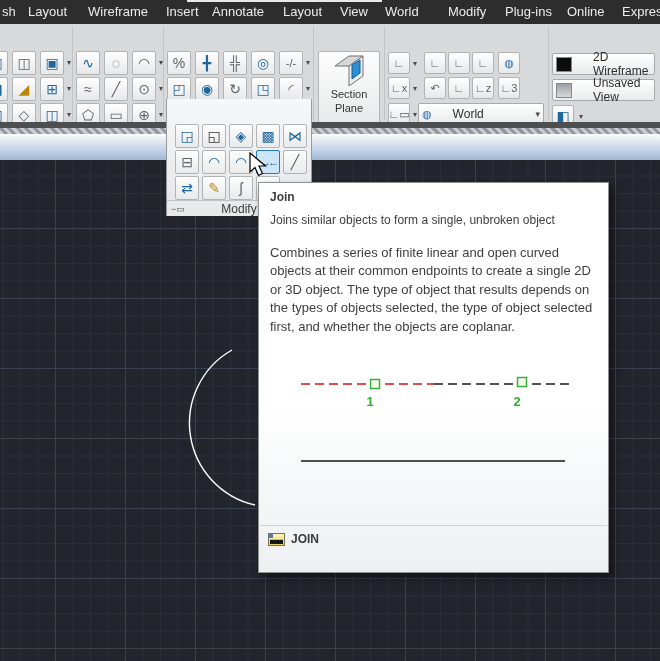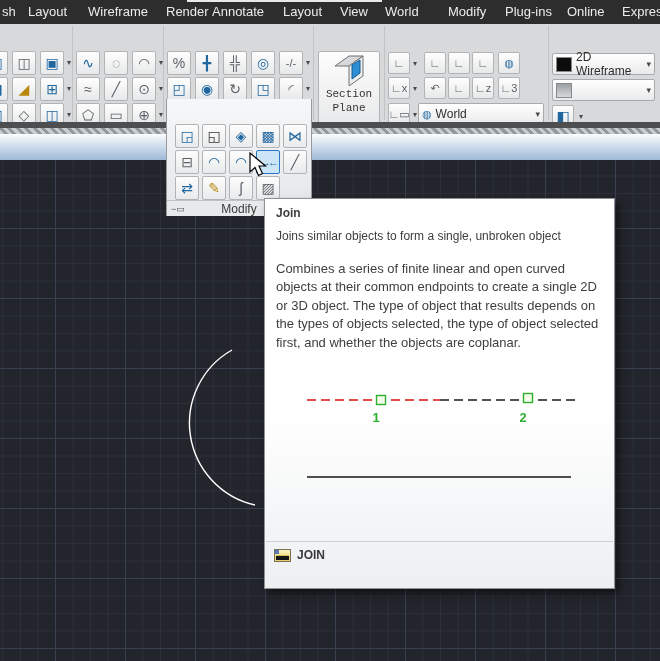--- a/index.html
+++ b/index.html
@@ -21,27 +21,27 @@
   .g{font-size:14px;color:#21679f;line-height:1;}
   .g.gray{color:#5d6167;} .g.gold{color:#b8860b;} .g.dark{color:#333;}
   .g.small{font-size:11px;} .g.tight{letter-spacing:-3px;font-weight:bold;font-size:11px;}
   .dd{position:absolute;font-size:8px;color:#4a4a4a;width:10px;text-align:center;}
   .plabel{position:absolute;top:103px;height:16px;font-size:12px;color:#3c3c3c;
           text-align:center;white-space:nowrap;}
   .plabel .arr{font-size:9px;color:#4a4a4a;}
   .launcher{position:absolute;top:105px;font-size:9px;color:#555;}
   .combo{position:absolute;height:22px;box-sizing:border-box;background:linear-gradient(#ffffff,#e9eaeb);
          border:1px solid #a9aaac;border-radius:2px;display:flex;align-items:center;
-         font-size:12px;color:#2d2d2d;padding:0 3px;gap:4px;}
+         font-size:12px;color:#2d2d2d;padding:0 3px;gap:21px;}
   .combo .carr{margin-left:auto;font-size:9px;color:#4a4a4a;}
   .swatch{width:14px;height:13px;border:1px solid #888;flex:0 0 auto;}
   .bigbtn{position:absolute;left:318px;top:27px;width:62px;height:74px;box-sizing:border-box;
           background:linear-gradient(#fdfdfd,#e8e9ea);border:1px solid #b2b3b5;border-radius:2px;
           display:flex;flex-direction:column;align-items:center;}
-  .bigbtn .cap{font-size:11px;color:#333;text-align:center;line-height:1.25;margin-top:2px;font-family:Liberation Mono, monospace;}
+  .bigbtn .cap{font-size:11px;color:#333;text-align:center;line-height:1.25;margin-top:2px;}
 
   
   .darkstrip{position:absolute;left:0;top:122px;width:660px;height:6px;background:#4d4e50;}
   .stripe{position:absolute;left:0;top:128px;width:660px;height:6px;background:
      repeating-linear-gradient(45deg,#c8cdd2 0 3px,#93989e 3px 6px);}
   .blueband{position:absolute;left:0;top:134px;width:660px;height:26px;
      background:linear-gradient(#fbfcfd,#9fb9d8);}
   .canvas{position:absolute;left:0;top:160px;width:660px;height:501px;background:#22252c;
      background-image:
        linear-gradient(#3a4050 1px,transparent 1px),
@@ -61,23 +61,23 @@
   .fb.hl{border:1px solid #2a76c9;background:#cde6f7;}
   .fbar{position:absolute;left:0;top:101px;width:100%;height:15px;background:#e7e9eb;
         border-top:1px solid #c0c3c6;display:flex;align-items:center;}
   .fbar .pin{font-size:9px;color:#555;margin-left:4px;}
   .fbar .flabel{position:absolute;left:0;width:100%;text-align:center;font-size:12px;color:#3a3a3a;}
 
   
   .cursor{position:absolute;left:249px;top:152px;z-index:50;}
 
   
-  .tooltip{position:absolute;left:264px;top:182px;width:351px;height:391px;z-index:40;box-sizing:border-box;
+  .tooltip{position:absolute;left:258px;top:182px;width:351px;height:391px;z-index:40;box-sizing:border-box;
      background:linear-gradient(#ffffff 55%,#edeff1);border:1px solid #8f9193;
-     box-shadow:4px 5px 8px rgba(0,0,0,.5);margin-top:16px;}
+     box-shadow:4px 5px 8px rgba(0,0,0,.5);}
   .tt-title{position:absolute;left:11px;top:7px;font-size:12px;font-weight:bold;color:#3e3e40;}
   .tt-summary{position:absolute;left:11px;top:30px;font-size:12px;color:#3e3e40;}
   .tt-body{position:absolute;left:11px;top:61px;width:331px;font-size:13px;line-height:1.42;color:#3e3e40;}
   .illus{position:absolute;left:0;top:160px;}
   .tt-sep{position:absolute;left:1px;top:342px;width:347px;height:1px;background:#cfd2d4;}
   .cmdicon{position:absolute;left:9px;top:350px;width:17px;height:13px;box-sizing:border-box;
      border:1px solid #77705a;background:linear-gradient(#fdf5c0,#e7cf60);}
   .cmdicon:before{content:"";position:absolute;left:0;top:0;width:4px;height:4px;background:#5a79b4;}
   .cmdicon:after{content:"";position:absolute;left:1px;bottom:1px;width:13px;height:4px;background:#161616;
      border-top:1px solid #d9c050;}
@@ -86,21 +86,21 @@
 </style>
 </head>
 <body>
 
 <div id="app">
 
   <div class="menubar">
     <span style="left:2px">sh</span>
     <span style="left:28px">Layout</span>
     <span style="left:88px">Wireframe</span>
-    <span style="left:166px">Render</span>
+    <span style="left:166px">Insert</span>
     <span style="left:212px">Annotate</span>
     <span style="left:283px">Layout</span>
     <span style="left:340px">View</span>
     <span style="left:385px">World</span>
     <span style="left:448px">Modify</span>
     <span style="left:505px">Plug-ins</span>
     <span style="left:567px">Online</span>
     <span style="left:622px">Express</span>
     <div class="topline"></div>
   </div>
@@ -280,20 +280,21 @@
     <span class="launcher" style="left:536px">↘</span>
     <div class="vdiv" style="left:548px"></div>
 
     <div class="combo" style="left:552px;top:29px;width:103px">
       <span class="swatch" style="background:#0c0c0c"></span>
       <span>2D Wireframe</span>
       <span class="carr">▾</span>
     </div>
     <div class="combo" style="left:552px;top:55px;width:103px">
       <span class="swatch" style="background:linear-gradient(#9aa0a6,#d7d8d9)"></span>
+      <span>Unsaved View</span>
       <span class="carr">▾</span>
     </div>
     <div class="b sm" style="left:552px;top:81px">
         <span class="g">◧</span>
       </div>
     <span class="dd" style="left:576px;top:88px">▾</span>
     <div class="plabel" style="left:560px;width:86px"><span>View</span> <span class="arr">▾</span></div>
   </div>
 
   <div class="darkstrip"></div>

